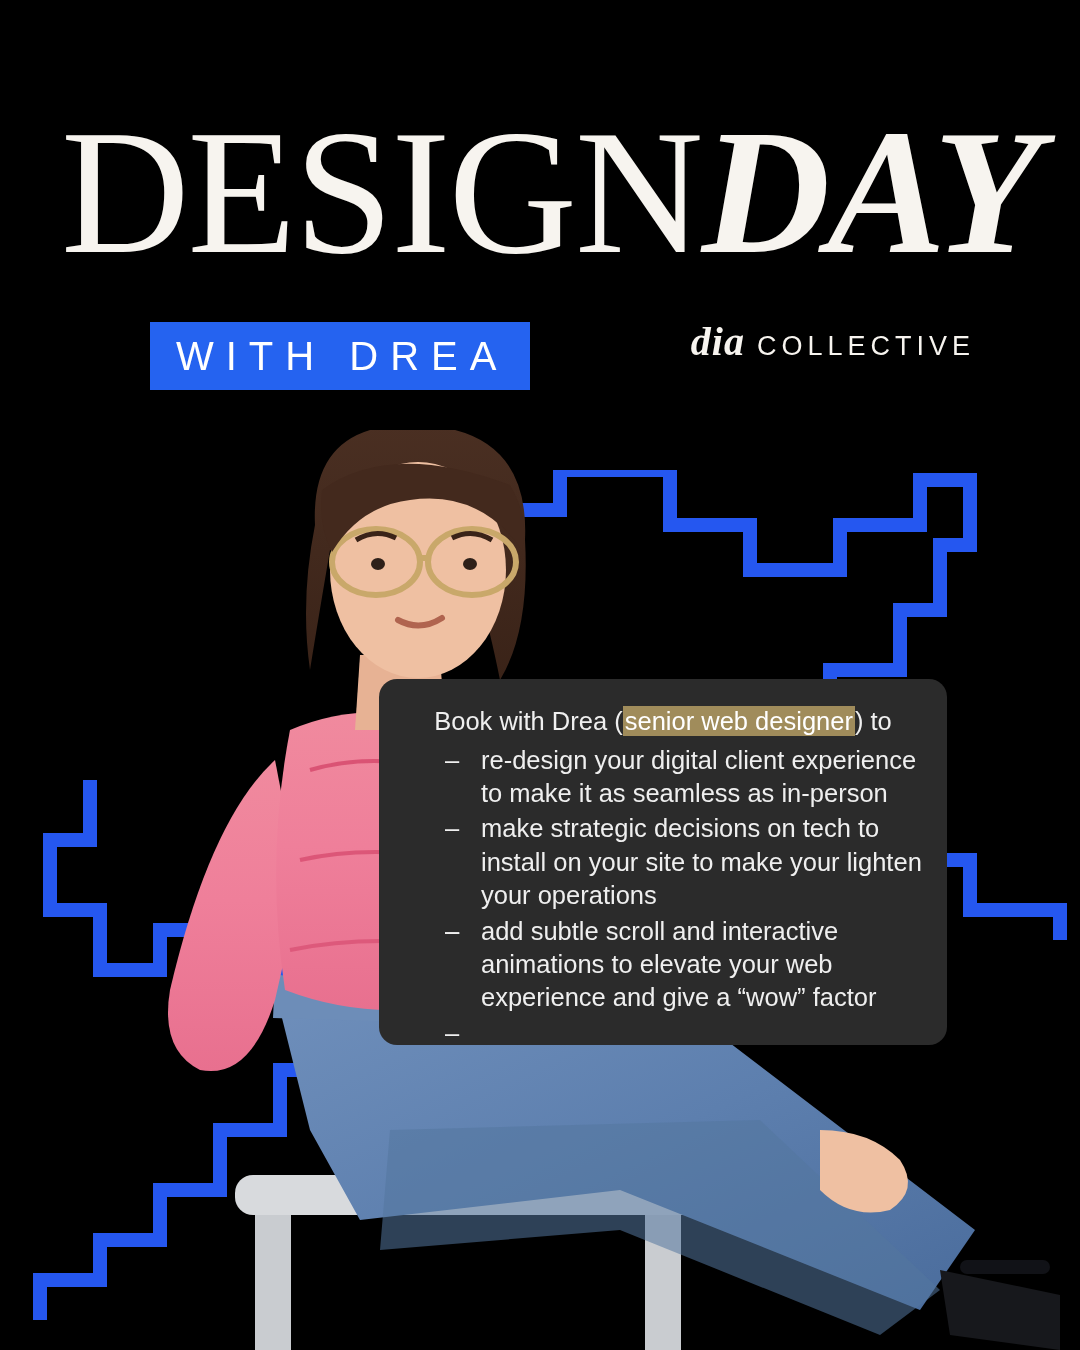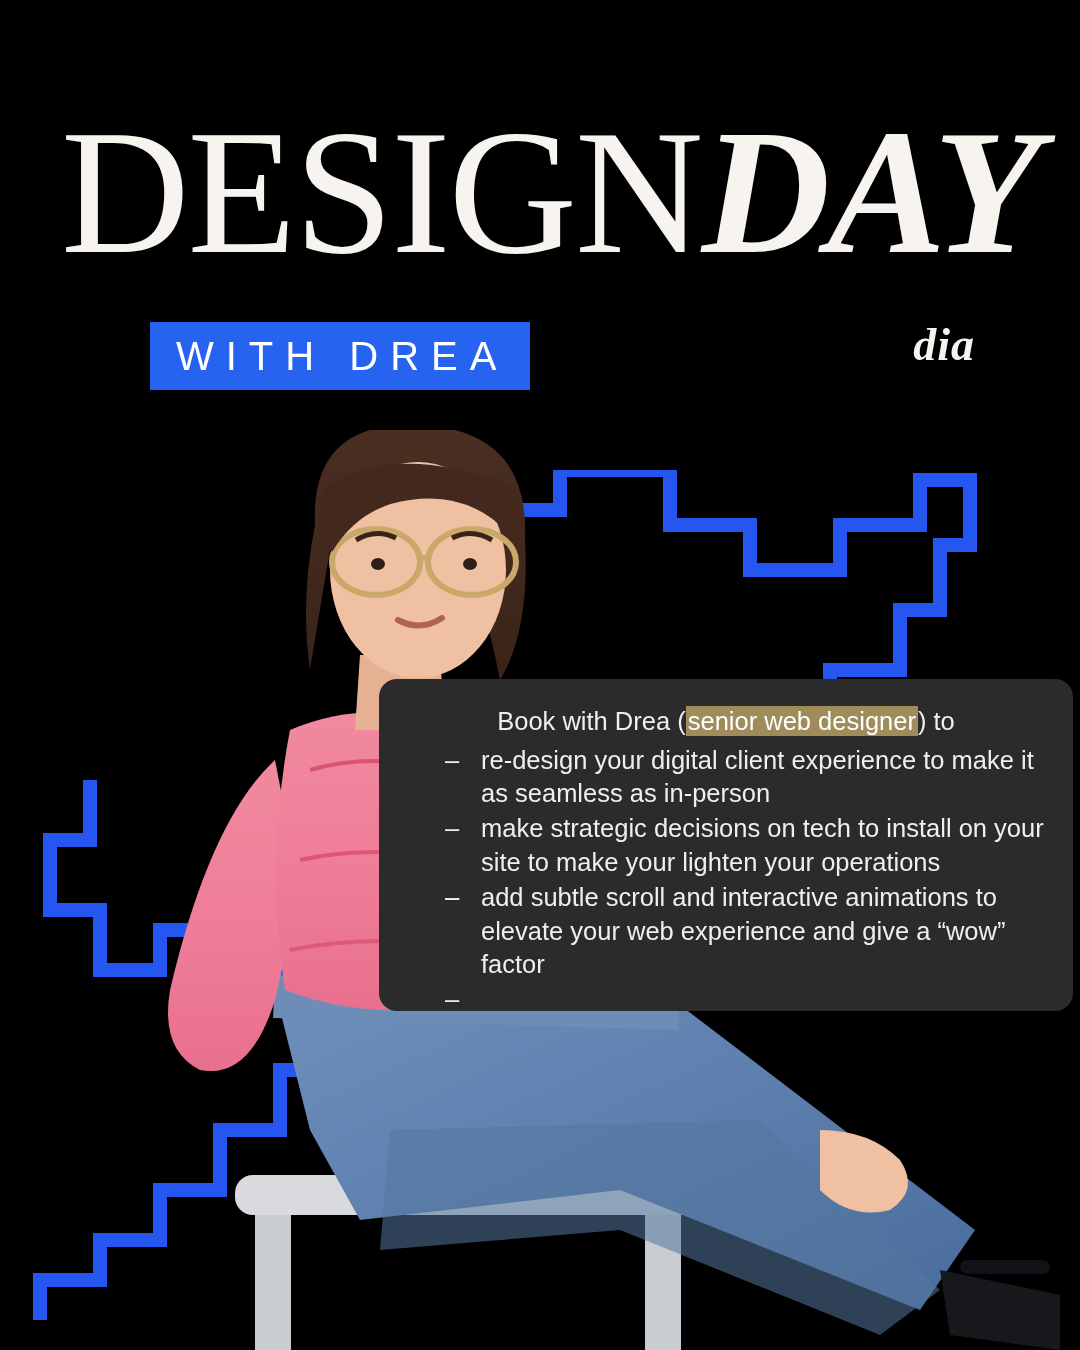--- a/index.html
+++ b/index.html
@@ -61,21 +61,21 @@
     top: 318px;
     right: 105px;
     display: flex;
     align-items: baseline;
     gap: 12px;
   }
   .brand-script {
     font-family: "Liberation Serif", serif;
     font-style: italic;
     font-weight: 700;
-    font-size: 46px;
+    font-size: 40px;
     color: #f7f4ef;
     letter-spacing: 1px;
     text-align: right;
   }
   .brand-collective {
     font-size: 27px;
     letter-spacing: 5px;
     color: #f7f4ef;
   }
 
@@ -94,21 +94,21 @@
     left: 60px;
     width: 1000px;
     height: 920px;
   }
 
   
   .card {
     position: absolute;
     top: 679px;
     left: 379px;
-    width: 694px;
+    width: 568px;
     background: #2b2b2b;
     border-radius: 18px;
     padding: 26px 24px 28px 24px;
   }
   .card-intro {
     font-size: 25.5px;
     line-height: 1.28;
     color: #efefef;
     text-align: center;
     font-weight: 400;
@@ -140,20 +140,21 @@
 </head>
 <body>
 
 <div class="header">
   <div class="title-row">
     <span class="title-serif">DESIGN</span><span class="title-italic">DAY</span>
   </div>
   <div class="with-drea">WITH DREA</div>
   <div class="brand">
     <span class="brand-script">dia</span>
+    <span class="brand-collective">COLLECTIVE</span>
   </div>
 </div>
 
 <svg class="zig zig-right" width="580" height="520" viewBox="0 0 580 520">
   <polyline points="10,40 60,40 60,0 170,0 170,55 250,55 250,100 340,100 340,55 420,55 420,10 470,10 470,75 440,75 440,140 400,140 400,200 330,200 330,260 390,260 390,330 340,330 340,390 470,390 470,440 560,440 560,470" fill="none" stroke="#2557f0" stroke-width="14" stroke-linejoin="miter"></polyline>
 </svg>
 
 <svg class="zig zig-left" width="420" height="560" viewBox="0 0 420 560">
   <polyline points="60,10 60,70 20,70 20,140 70,140 70,200 130,200 130,160 200,160 200,200 260,200 260,240 300,240 300,300 250,300 250,360 190,360 190,420 130,420 130,470 70,470 70,510 10,510 10,550" fill="none" stroke="#2557f0" stroke-width="14" stroke-linejoin="miter"></polyline>
 </svg>

